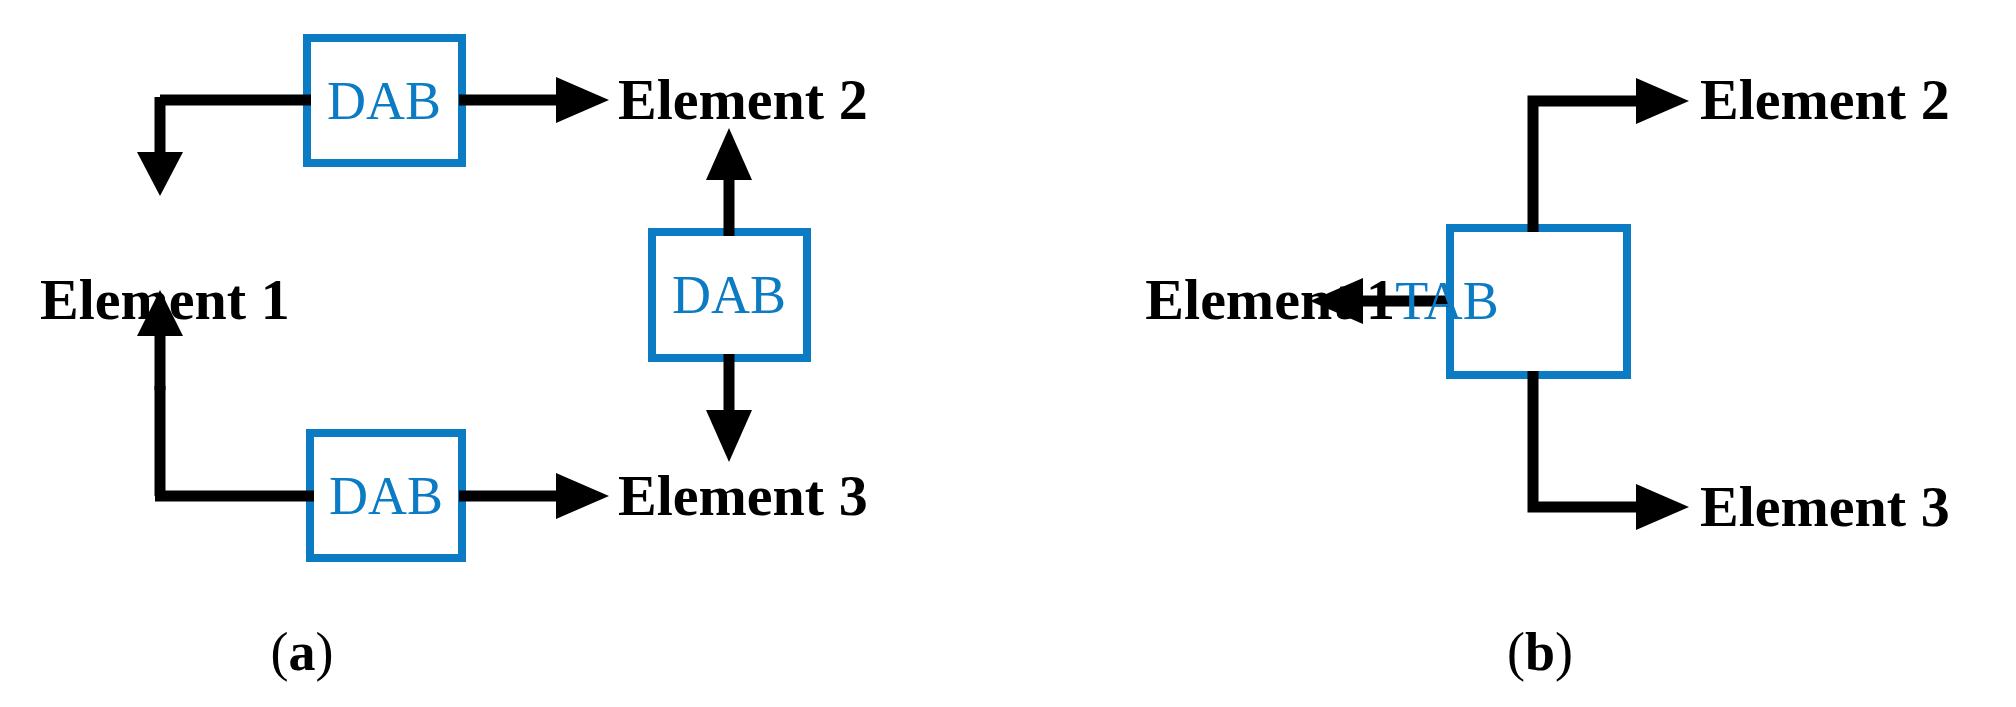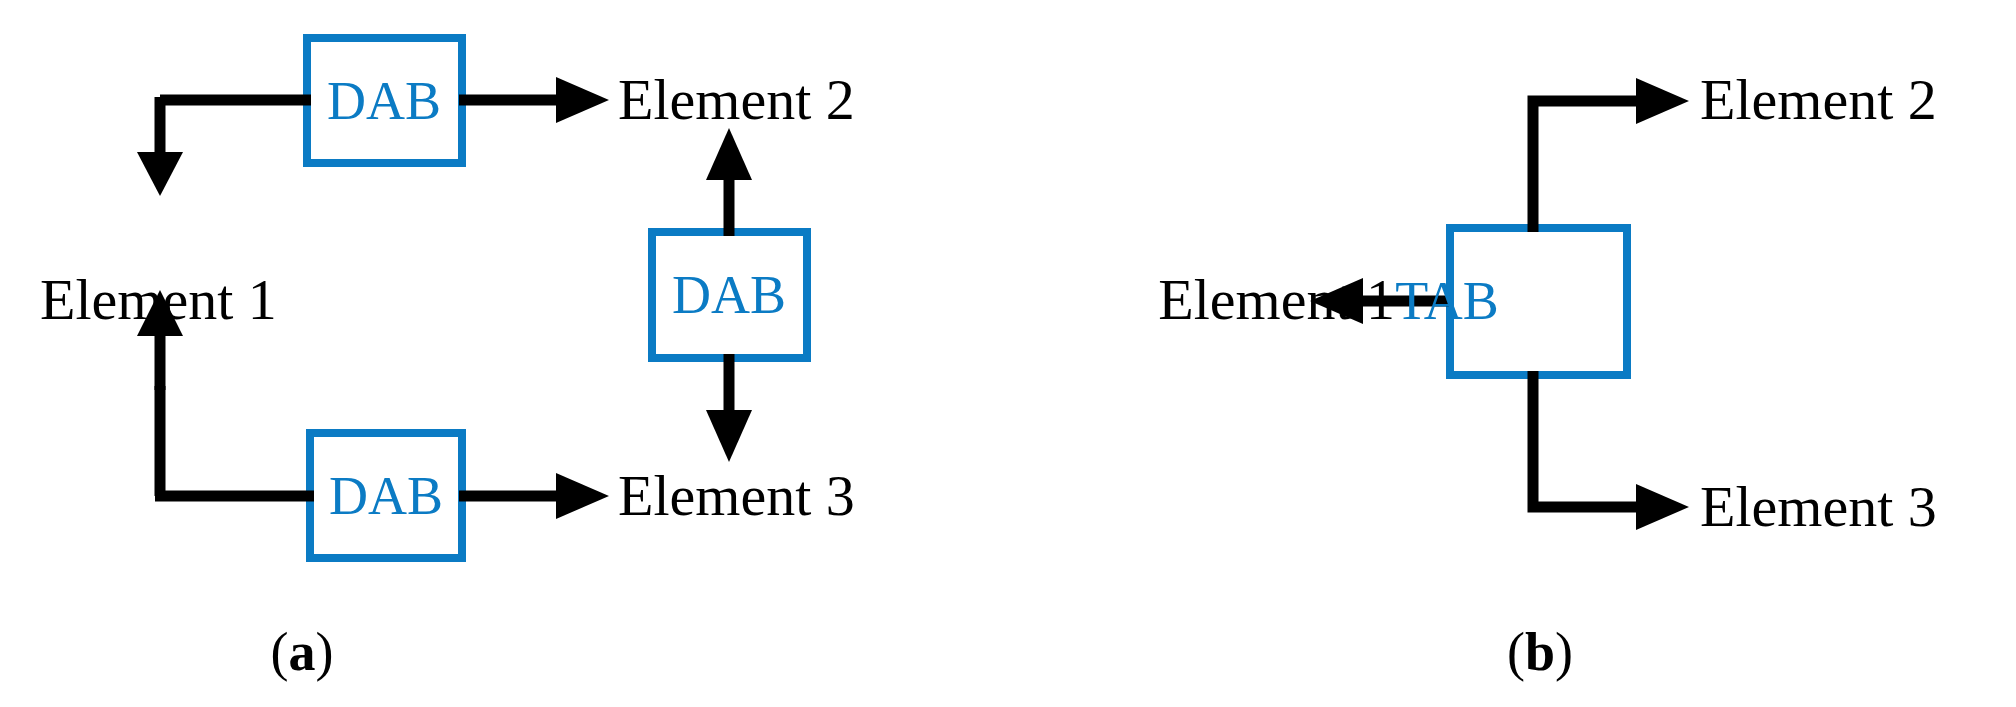--- a/index.html
+++ b/index.html
@@ -24,21 +24,21 @@
     top: 0;
     width: 2016px;
     height: 707px;
     display: block;
   }
   .lbl {
     position: absolute;
     color: #000000;
     font-family: "Liberation Serif", "DejaVu Serif", serif;
     font-size: 58px;
-    font-weight: 400;
+    font-weight: 700;
     line-height: 1;
     white-space: nowrap;
     letter-spacing: 0px;
   }
   .lbl.left-anchor  { transform: translate(0, -50%); }
   .lbl.right-anchor { transform: translate(-100%, -50%); }
   .boxlabel {
     position: absolute;
     color: #0B7BC4;
     font-family: "Liberation Serif", "DejaVu Serif", serif;

